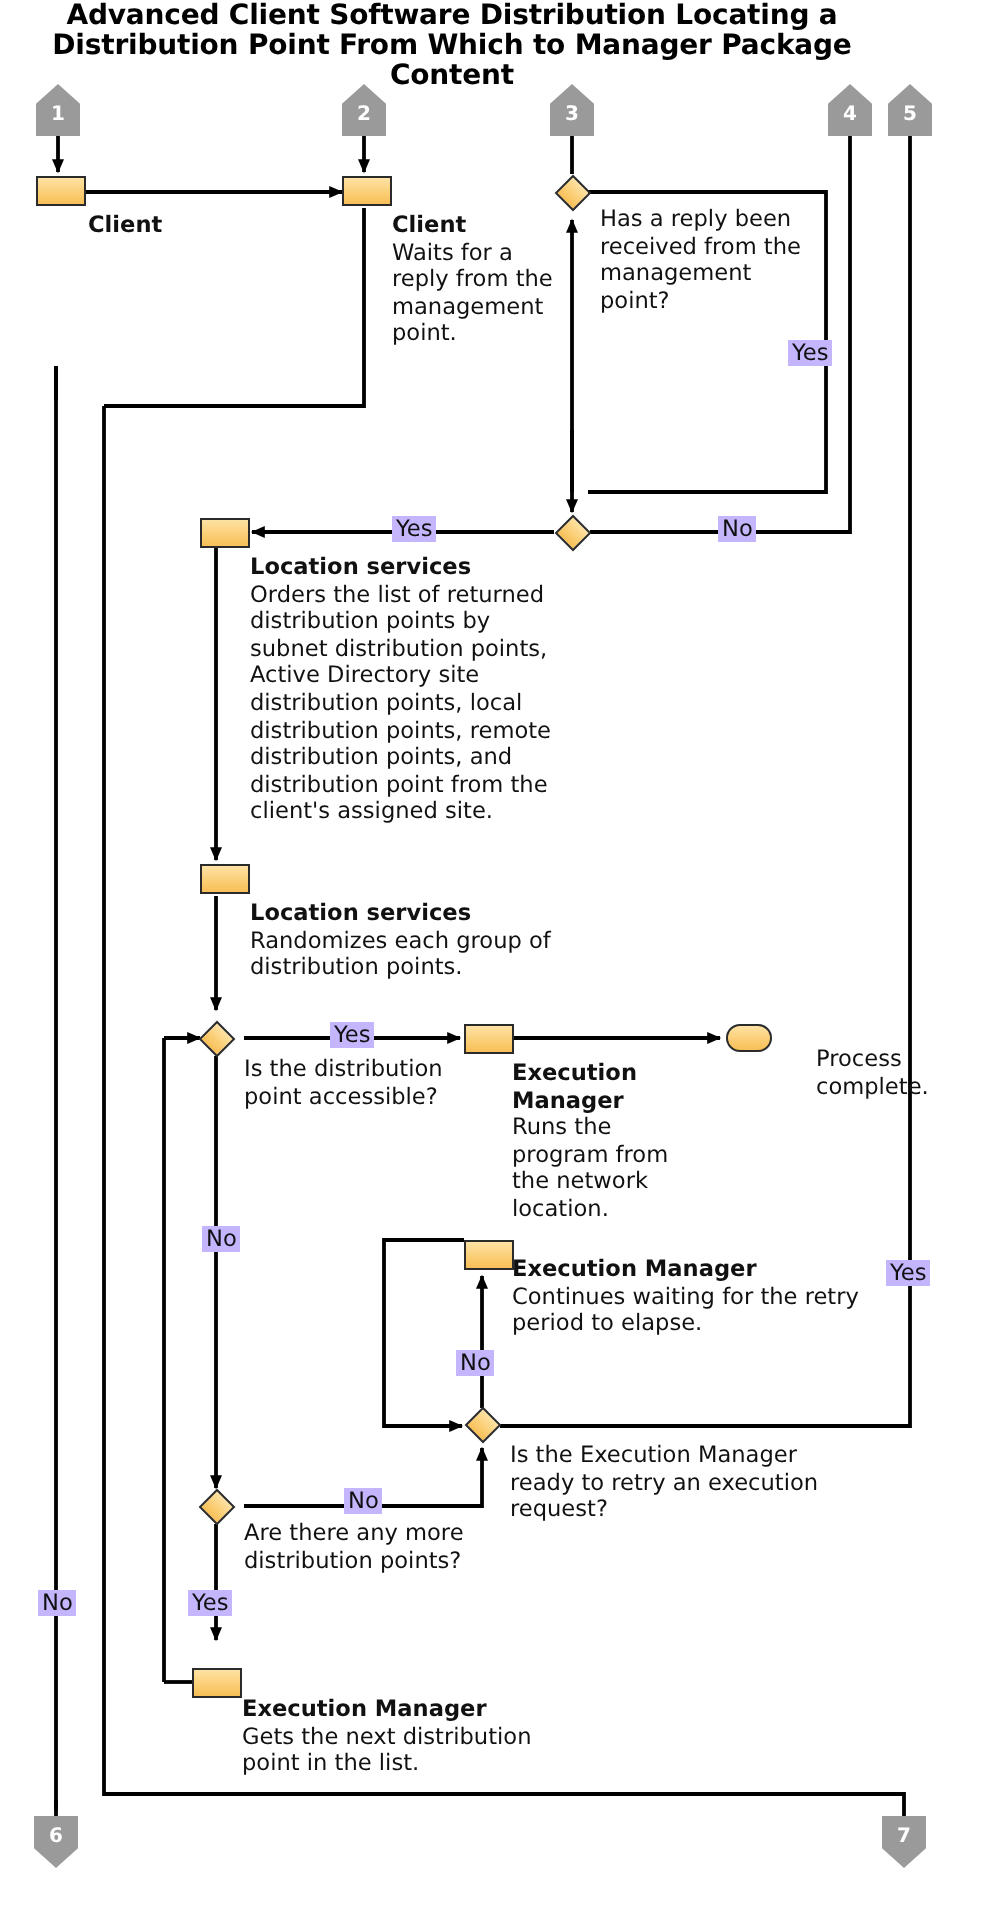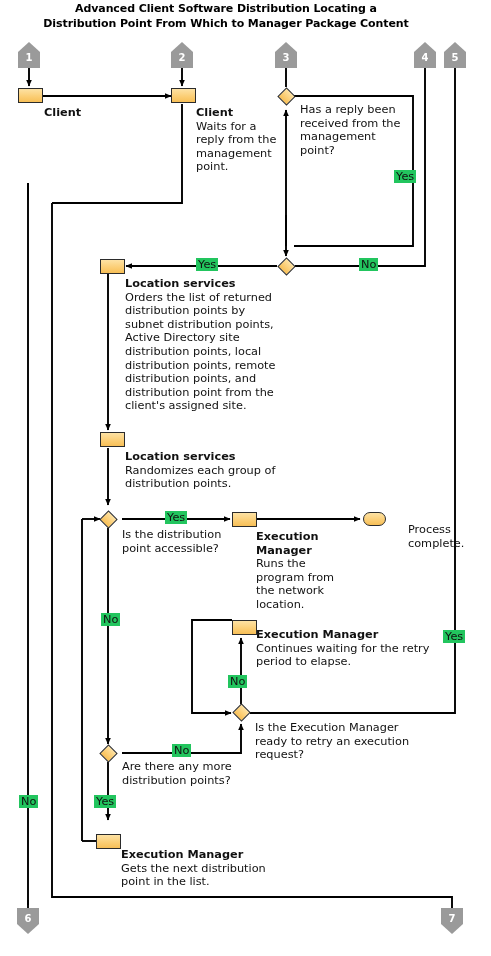--- a/index.html
+++ b/index.html
@@ -4,21 +4,21 @@
 <style>
   html,body{margin:0;padding:0;background:#ffffff;}
   body{
     font-family:"DejaVu Sans","Liberation Sans",sans-serif;
     width:491px;height:956px;position:relative;overflow:hidden;
     -webkit-font-smoothing:antialiased;
   }
   #canvas{position:absolute;left:0;top:0;width:491px;height:956px;}
   .title{
     position:absolute;left:0;top:0;width:452px;
-    text-align:center;font-weight:bold;font-size:11px;line-height:15px;
+    text-align:center;font-weight:bold;font-size:14px;line-height:15px;
     color:#000;letter-spacing:-0.1px;
   }
   .title span{display:block;}
   svg.wires{position:absolute;left:0;top:0;width:491px;height:956px;pointer-events:none;}
 
   
   .node{position:absolute;}
   .proc{
     box-sizing:border-box;
     background:linear-gradient(180deg,#fde2a4 0%,#fbcd73 60%,#f7bf57 100%);
@@ -51,21 +51,21 @@
     line-height:22px;
   }
 
   
   .txt{
     position:absolute;font-size:11.3px;line-height:13.6px;color:#111;
   }
   .txt b{font-weight:bold;display:block;}
   .lbl{
     position:absolute;font-size:11.3px;line-height:13px;color:#111;
-    background:#22c55e;padding:0 2px;
+    background:#c4b5fd;padding:0 2px;
   }
 </style>
 </head>
 <body>
 
 <div id="canvas">
 
   <div class="title" style="top:1px;">
     <span>Advanced Client Software Distribution Locating a</span>
     <span>Distribution Point From Which to Manager Package Content</span>

